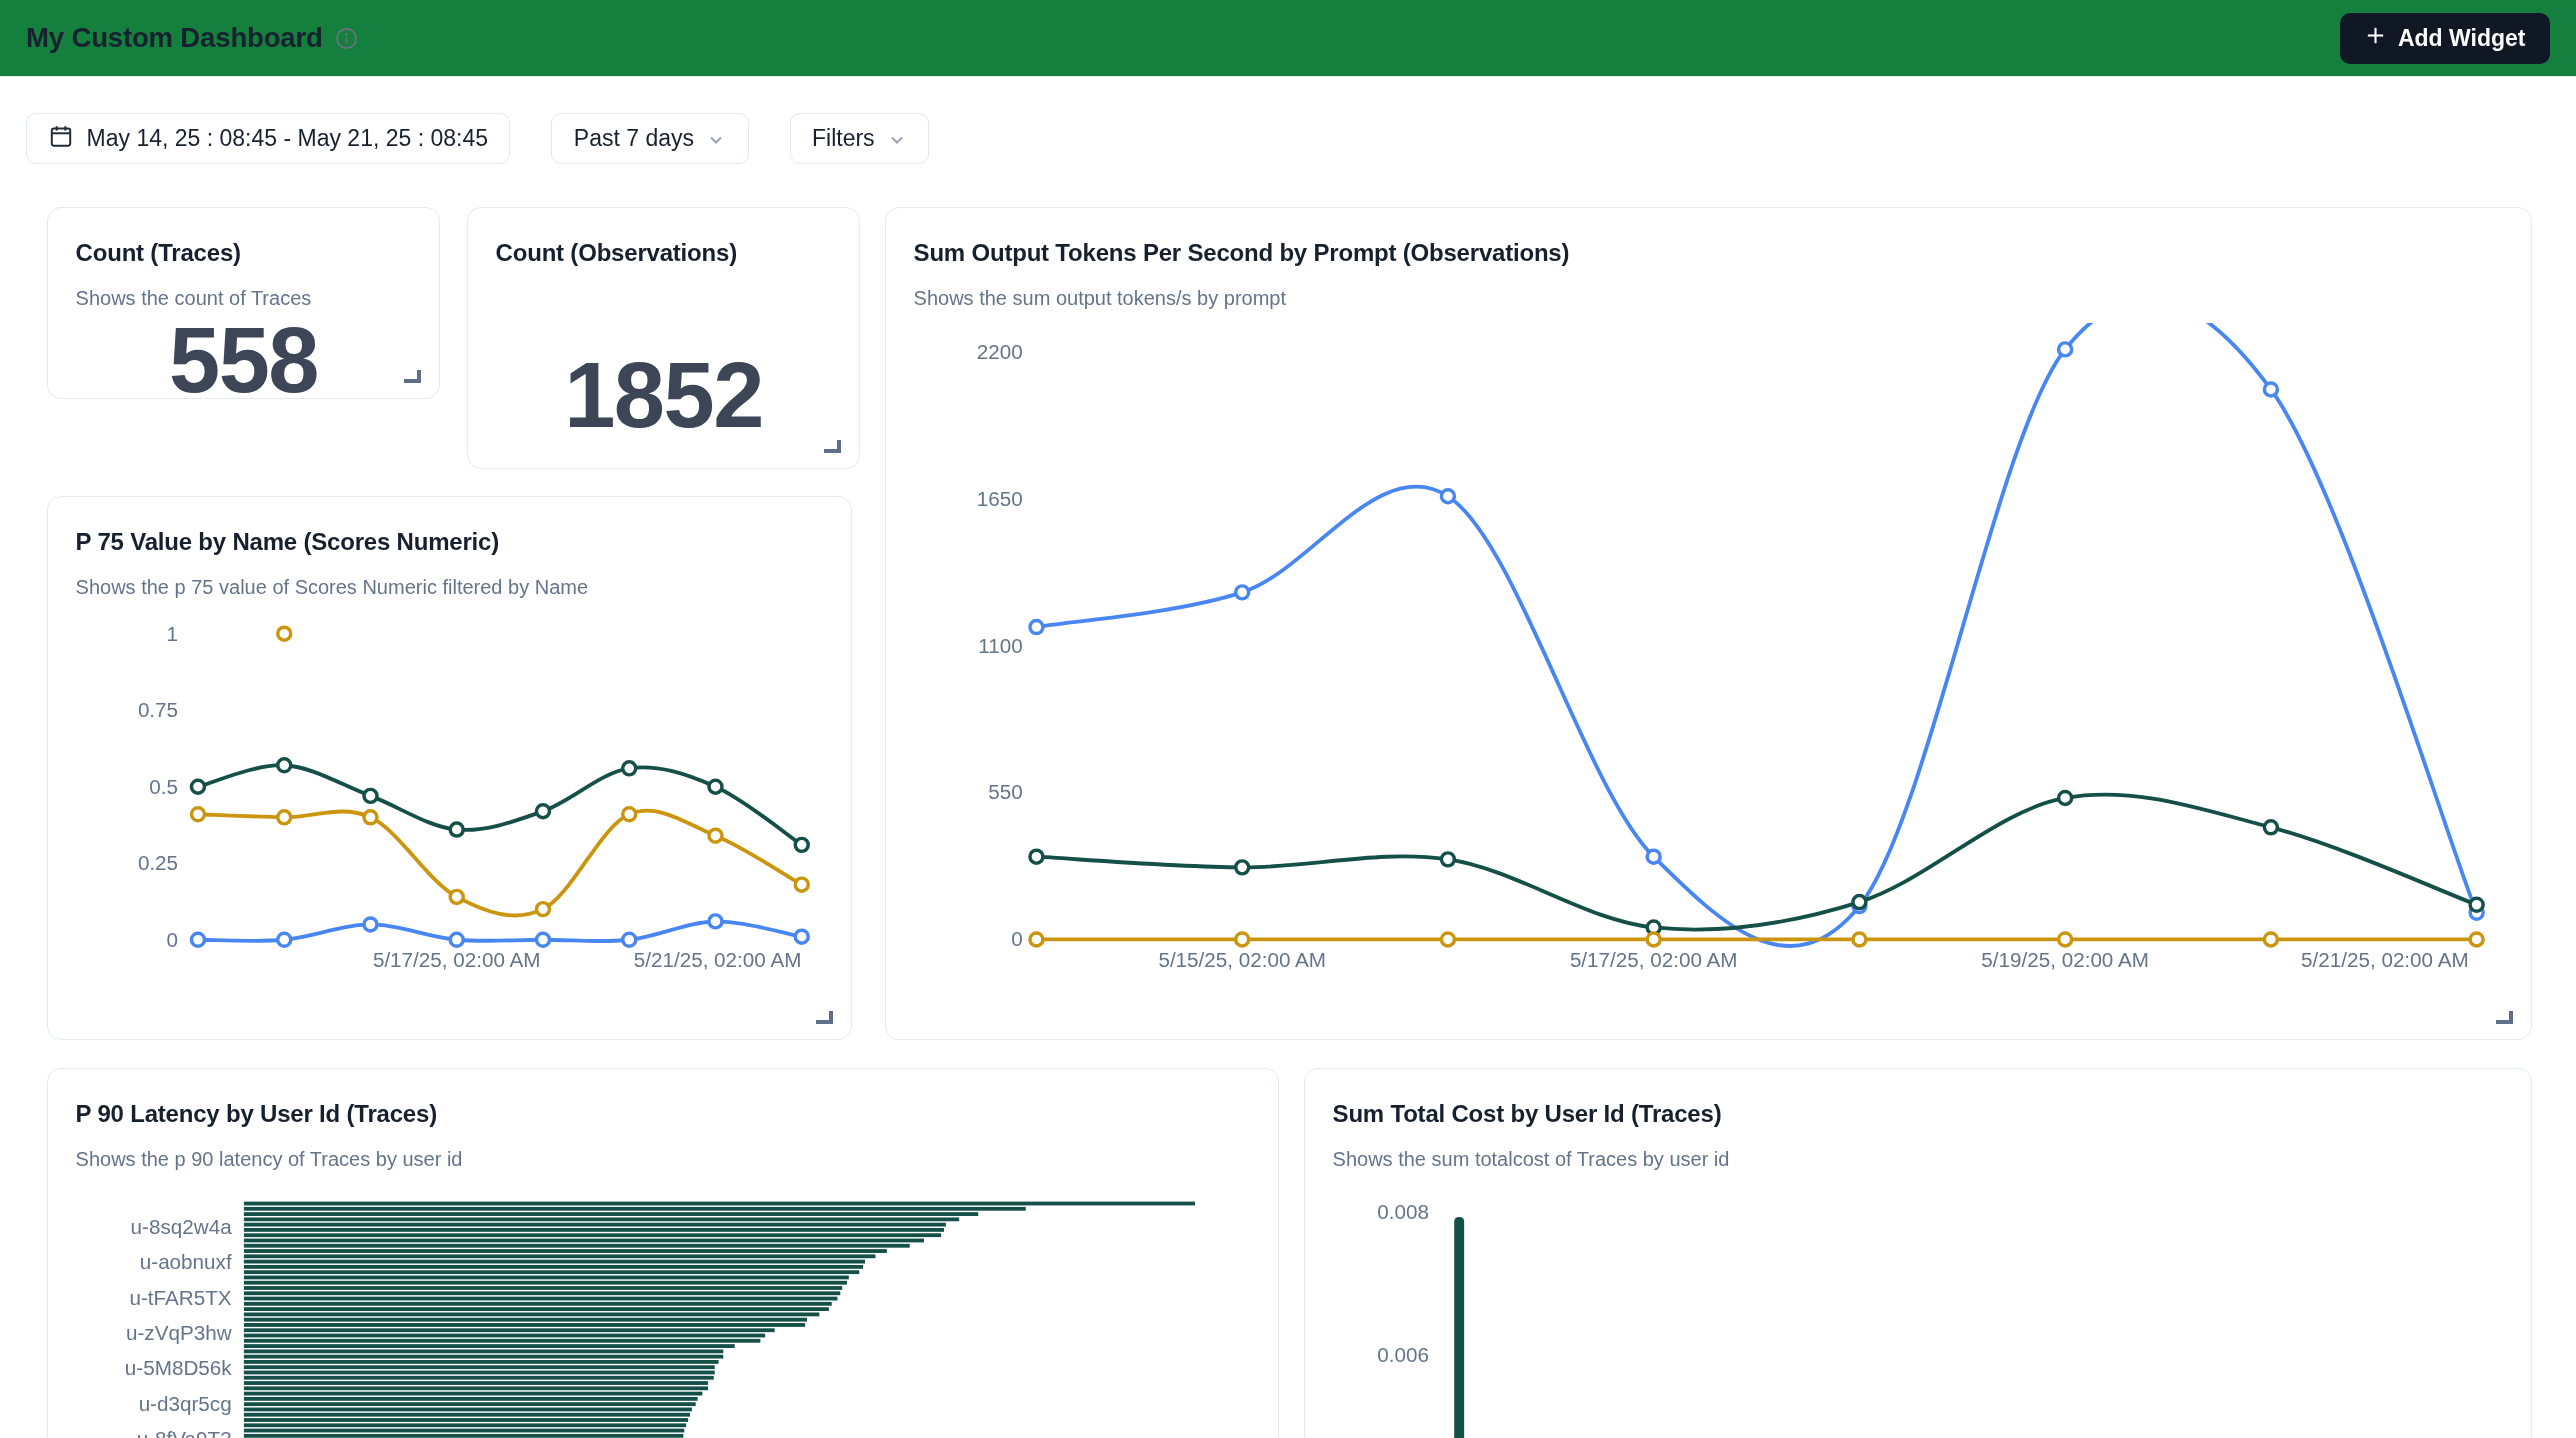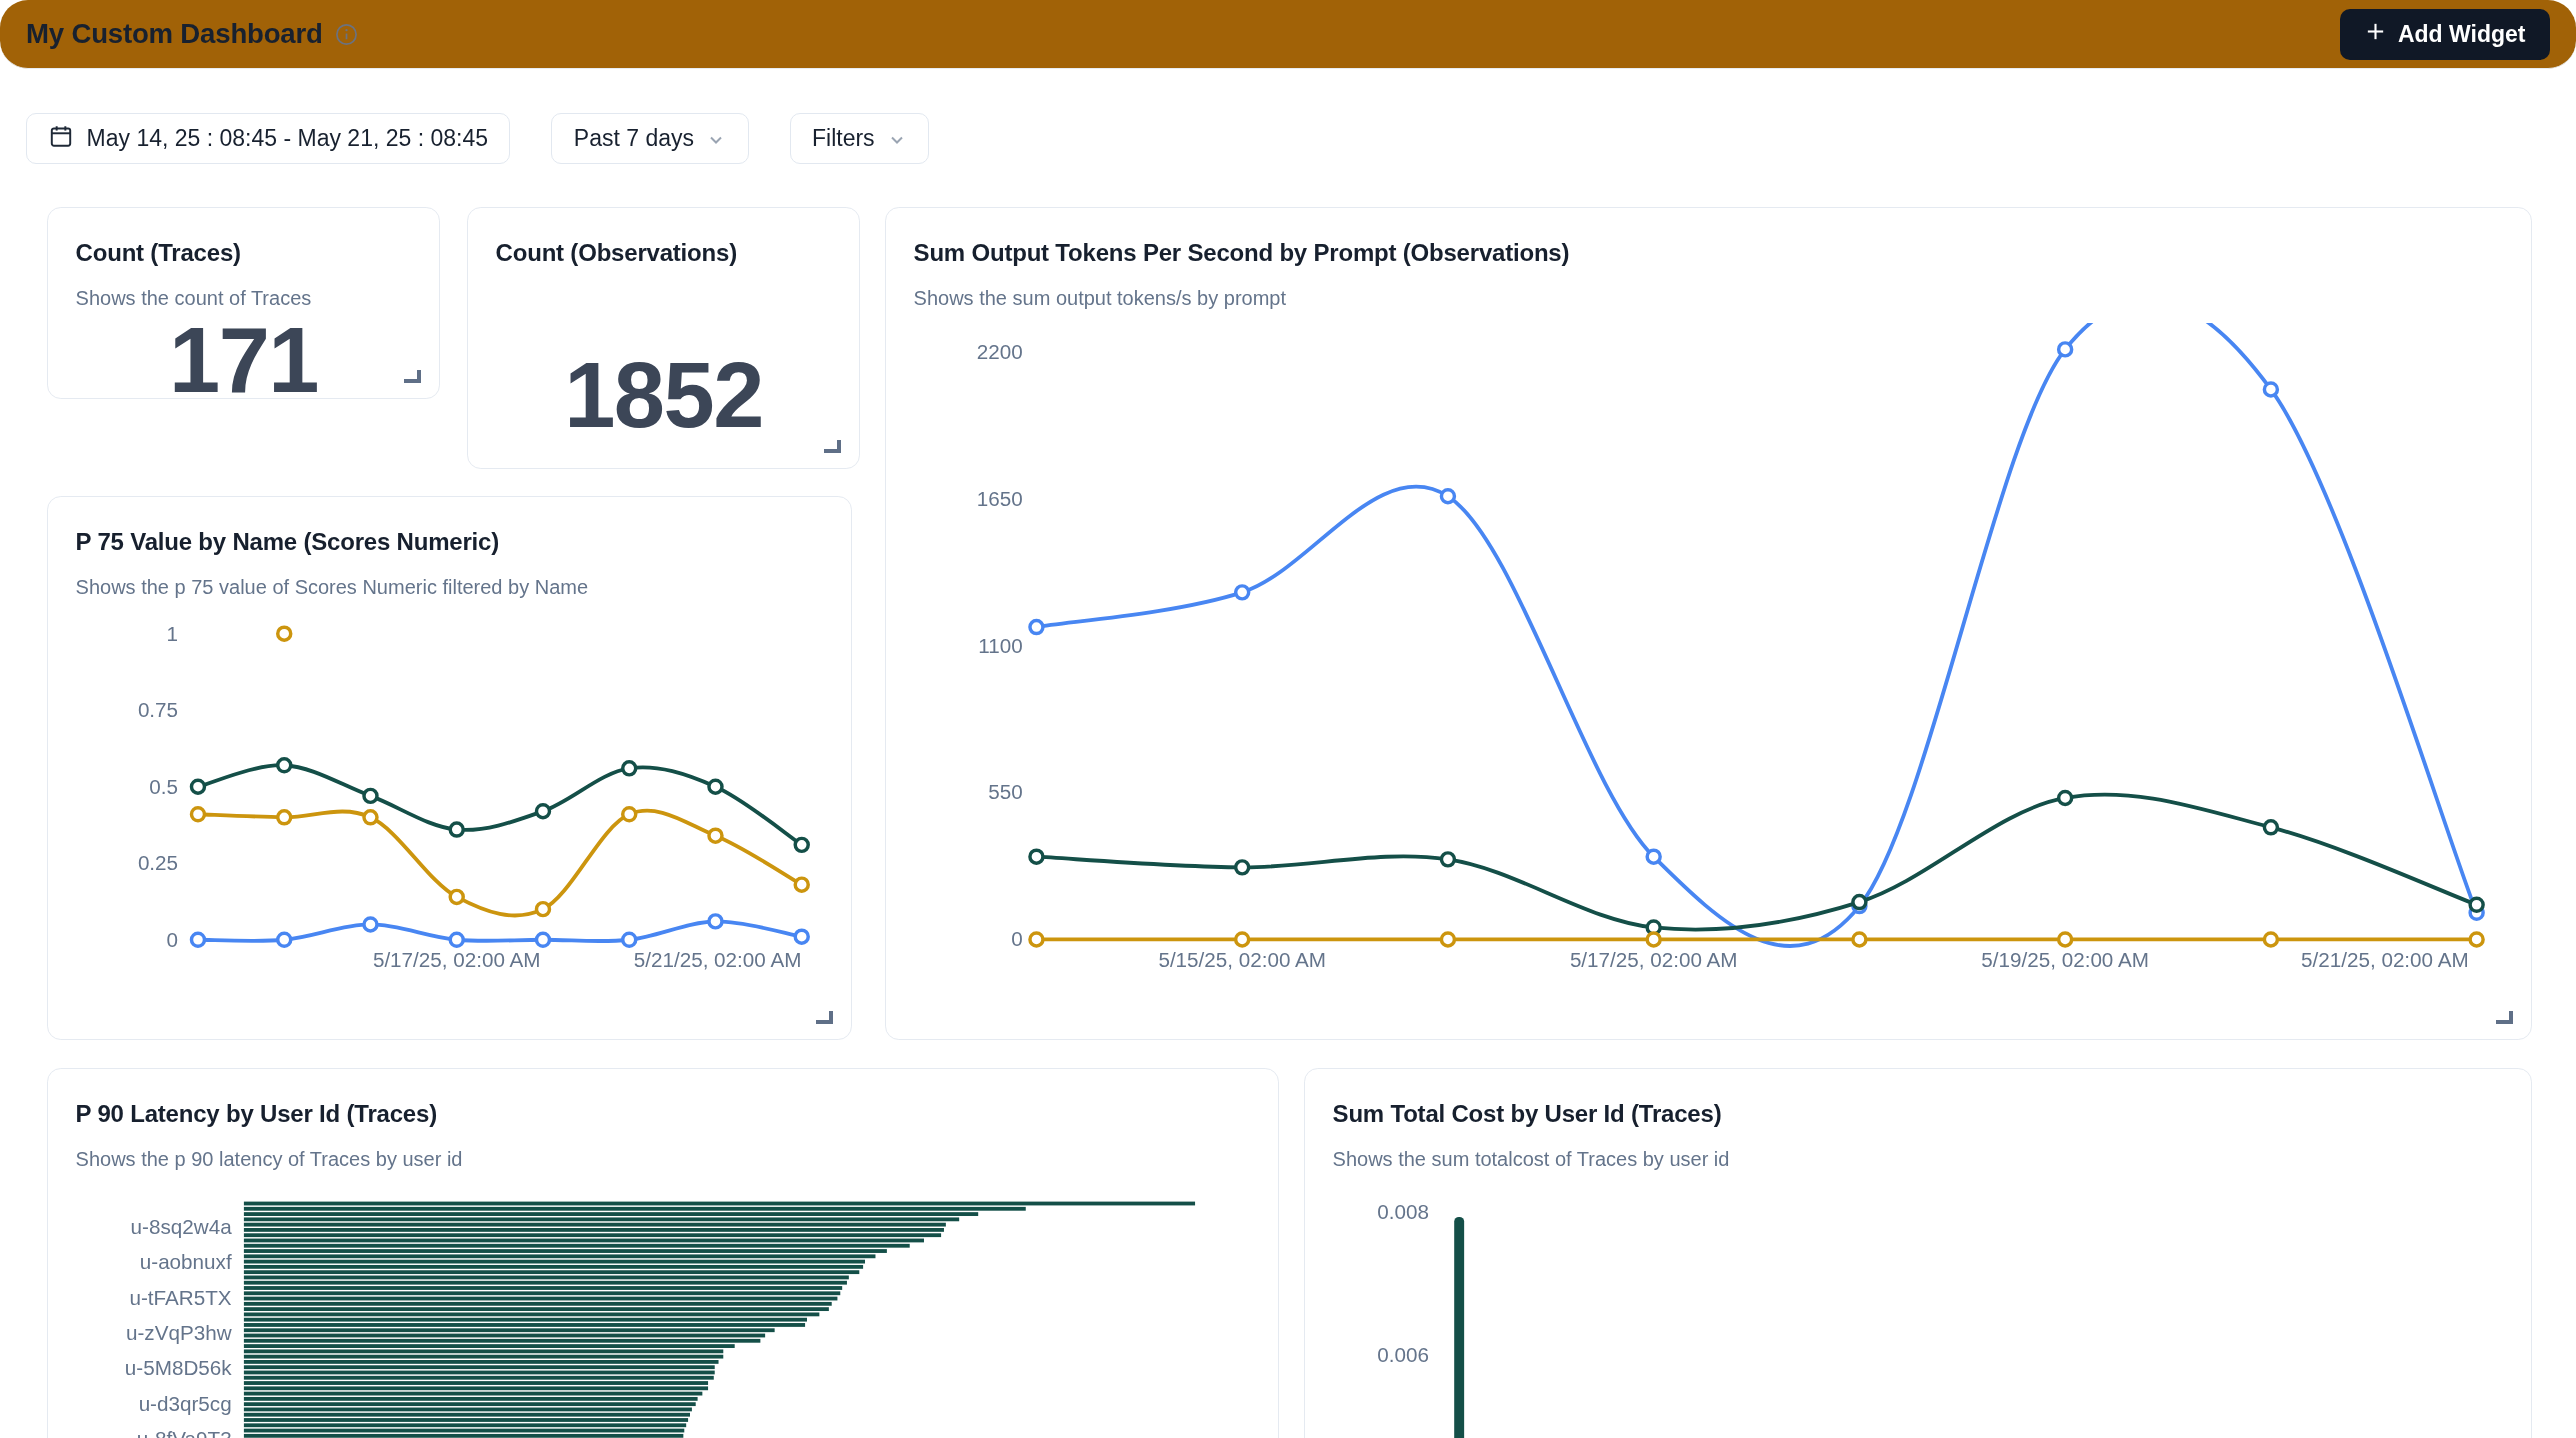--- a/index.html
+++ b/index.html
@@ -3,23 +3,23 @@
 <meta charset="utf-8">
 <style>
   * { margin:0; padding:0; box-sizing:border-box; }
   html,body { width:2576px; height:1439px; }
   body {
     position:relative; overflow:hidden; background:#ffffff;
     font-family:"Liberation Sans", sans-serif; color:#101828;
   }
   
   .topbar {
-    position:absolute; left:0; top:0; width:2576px; height:69px;
-    background:#a16207; border-bottom:1.5px solid #e7ecf2;
-    display:flex; align-items:center; padding:0 26px;border-radius:28px;
+    position:absolute; left:0; top:0; width:2576px; height:77px;
+    background:#15803d; border-bottom:1.5px solid #e7ecf2;
+    display:flex; align-items:center; padding:0 26px;
   }
   .page-title { font-size:27.6px; font-weight:700; color:#18212f; letter-spacing:-0.2px; }
   .info-ic { margin-left:12.2px; width:23px; height:23px; display:inline-block; }
   .btn-dark {
     margin-left:auto; height:51px; padding:0 24.5px; border-radius:10px;
     background:#101826; color:#ffffff; border:none;
     font-size:23px; font-weight:600; display:flex; align-items:center; gap:10.7px;
     font-family:Liberation Sans, sans-serif; cursor:pointer;
   }
   
@@ -97,21 +97,21 @@
       <svg viewBox="0 0 24 24" width="20" height="20" fill="none" stroke="#9aa4b2" stroke-width="2.4">
           <path d="M6 9l6 6 6-6"></path>
         </svg>
     </span>
   </button>
 </div>
 
 <section class="card" style="left:47px; top:207px; width:393px; height:192px;">
   <h3>Count (Traces)</h3>
   <div class="sub">Shows the count of Traces</div>
-  <div class="bignum">171</div>
+  <div class="bignum">558</div>
   <span class="rs-handle"></span>
 </section>
 
 <section class="card" style="left:467px; top:207px; width:393px; height:262px;">
   <h3>Count (Observations)</h3>
   <div class="bignum">1852</div>
   <span class="rs-handle"></span>
 </section>
 
 <section class="card" style="left:885px; top:207px; width:1647px; height:833px;">

